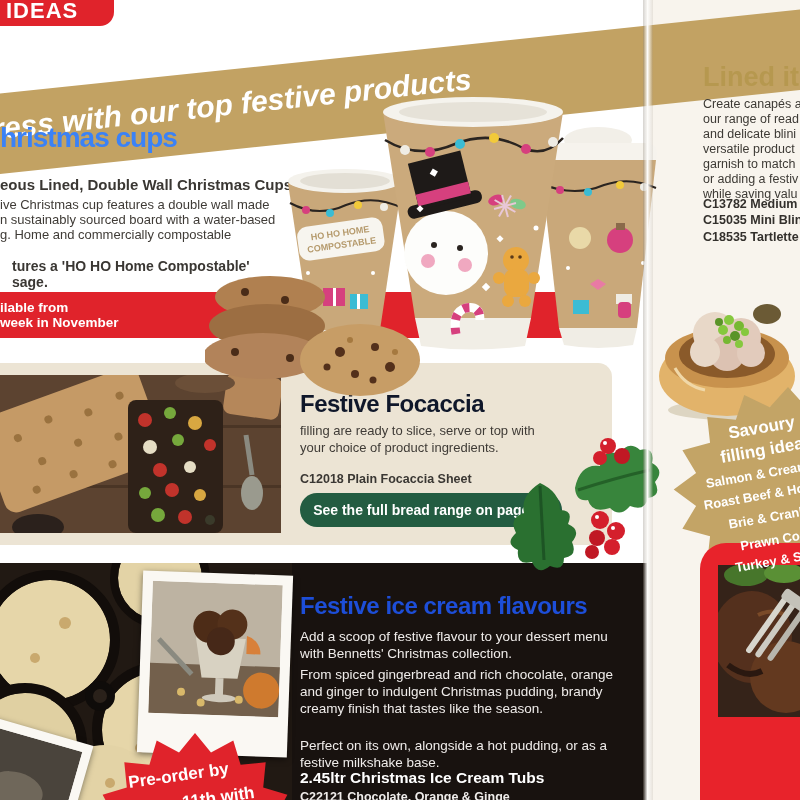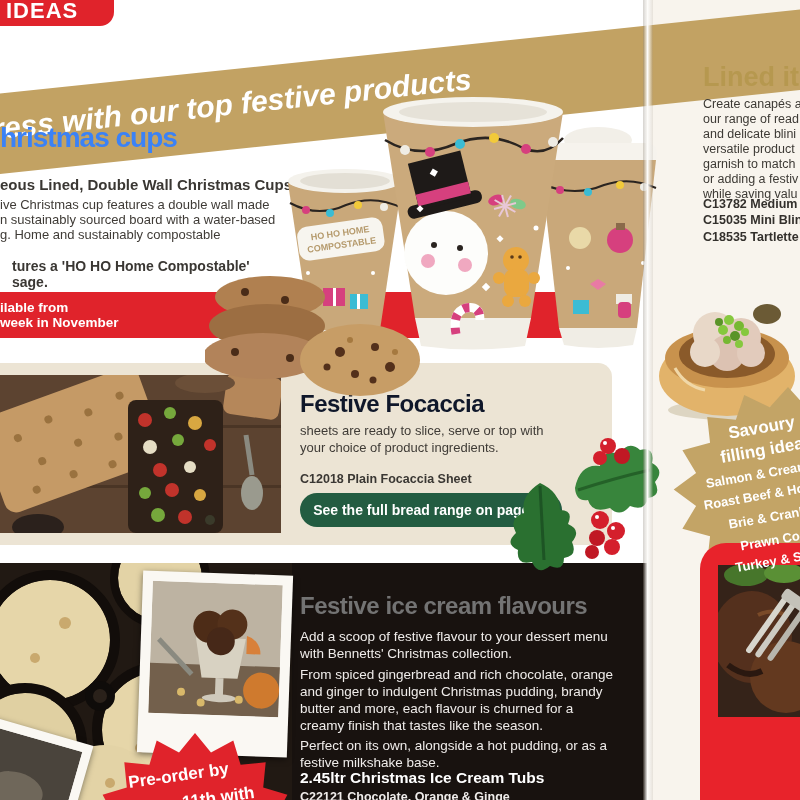--- a/index.html
+++ b/index.html
@@ -26,21 +26,21 @@
   .avail .in{padding-top:8px}
   
   .foc-panel{left:0;top:363px;width:612px;height:182px;background:#ece4d4;border-radius:0 14px 14px 0}
   .foc-title{left:300px;top:390px;font-size:24px;letter-spacing:-0.5px;color:#0f172a;font-weight:bold}
   .foc-body{left:300px;top:423px;font-size:13px;line-height:16.5px}
   .foc-code{left:300px;top:472px;font-size:12.5px;font-weight:bold;color:#3a3733}
   .foc-btn{left:300px;top:493px;width:262px;height:34px;background:#235c41;border-radius:17px;
            text-align:center;line-height:34px;font-size:14px;font-weight:bold;color:#fff;cursor:pointer}
   
   .ice-panel{left:0;top:563px;width:648px;height:237px;background:#18120f}
-  .ice-title{left:300px;top:592px;font-size:24px;color:#737373;font-weight:bold;letter-spacing:-0.5px}
+  .ice-title{left:300px;top:592px;font-size:24px;color:#1d4ed8;font-weight:bold;letter-spacing:-0.5px}
   .ice-p{font-size:13.5px;line-height:17px;color:#efecea}
   .ice-sub{left:300px;top:769px;font-size:15.5px;font-weight:bold;color:#fff}
   .ice-code{left:300px;top:790px;font-size:12.5px;font-weight:bold;color:#efecea}
   
   .rpage{left:646px;top:0;width:154px;height:800px;background:#f8f4ed}
   .gutter{left:643px;top:0;width:10px;height:800px;z-index:5;
           background:linear-gradient(90deg,rgba(105,95,80,.28) 0,#fdfcfa 45%,rgba(105,95,80,.12) 100%)}
   .mk-title{left:703px;top:62px;font-size:27px;color:#b6984f;font-weight:bold;white-space:nowrap}
   .mk-body{left:703px;top:97px;font-size:12.5px;line-height:15px;color:#3d3a35;white-space:nowrap}
   .mk-codes{left:703px;top:196px;font-size:12.5px;line-height:16.3px;font-weight:bold;color:#33302c;white-space:nowrap}
@@ -64,21 +64,21 @@
 
 <div class="ideas">
   <span>IDEAS</span>
 </div>
 
 <div class="abs cups-title">hristmas cups</div>
 <div class="abs cups-sub">eous Lined, Double Wall Christmas Cups</div>
 <div class="abs cups-body">
   <div>ive Christmas cup features a double wall made</div>
   <div>n sustainably sourced board with a water-based</div>
-  <div>g. Home and sustainably compostable</div>
+  <div>g. Home and commercially compostable</div>
 </div>
 <div class="abs cups-note">
   <div>tures a 'HO HO Home Compostable'</div>
   <div>sage.</div>
 </div>
 <div class="abs avail">
   <div class="in">ilable from</div>
   <div>week in November</div>
 </div>
 
@@ -230,21 +230,21 @@
     <circle cx="158" cy="140" r="7" fill="#76a83c"></circle>
   <circle cx="185" cy="142" r="7" fill="#c1332b"></circle>
     <circle cx="210" cy="145" r="5" fill="#3a3a2a"></circle>
   <ellipse cx="252" cy="118" rx="11" ry="17" fill="#9a9a8e"></ellipse>
   <line x1="252" y1="100" x2="246" y2="60" stroke="#8a8a80" stroke-width="5"></line>
   <ellipse cx="38" cy="152" rx="26" ry="13" fill="#2b211c"></ellipse>
   <ellipse cx="205" cy="8" rx="30" ry="10" fill="#6b4f38"></ellipse>
 </svg>
 <div class="abs foc-title">Festive Focaccia</div>
 <div class="abs foc-body">
-  <div>sheets are ready to slice, serve or top with</div>
+  <div>filling are ready to slice, serve or top with</div>
   <div>your choice of product ingredients.</div>
 </div>
 <div class="abs foc-code">C12018 Plain Focaccia Sheet</div>
 <div class="abs foc-btn">See the full bread range on page 18</div>
 
 <div class="abs ice-panel"></div>
 <svg class="abs" style="left:0;top:563px;width:292px;height:237px" viewBox="0 0 292 237">
   <rect width="292" height="237" fill="#211913"></rect>
   <circle cx="160" cy="15" r="42" fill="#e3d3a6"></circle>
     <circle cx="160" cy="15" r="46" fill="none" stroke="#120d0a" stroke-width="8"></circle>
@@ -296,21 +296,20 @@
 <div class="pre-line" style="left:182px;top:788px;font-size:17px">11th with</div>
 
 <div class="abs ice-title">Festive ice cream flavours</div>
 <div class="abs ice-p" style="left:300px;top:628px">
   <div>Add a scoop of festive flavour to your dessert menu</div>
   <div>with Bennetts' Christmas collection.</div>
 </div>
 <div class="abs ice-p" style="left:300px;top:666px">
   <div>From spiced gingerbread and rich chocolate, orange</div>
   <div>and ginger to indulgent Christmas pudding, brandy</div>
-  <div>butter and more, each flavour is churned for a</div>
   <div>creamy finish that tastes like the season.</div>
 </div>
 <div class="abs ice-p" style="left:300px;top:737px">
   <div>Perfect on its own, alongside a hot pudding, or as a</div>
   <div>festive milkshake base.</div>
 </div>
 <div class="abs ice-sub">2.45ltr Christmas Ice Cream Tubs</div>
 <div class="abs ice-code">C22121 Chocolate, Orange &amp; Ginge</div>
 
 <svg class="abs" style="left:480px;top:418px;width:185px;height:160px;z-index:4" viewBox="0 0 185 160">

